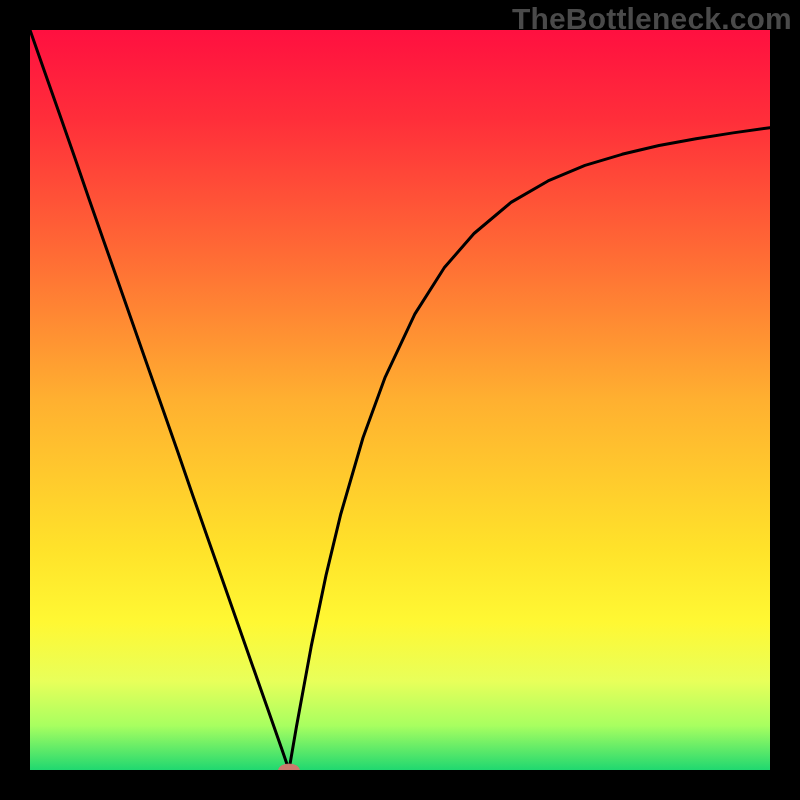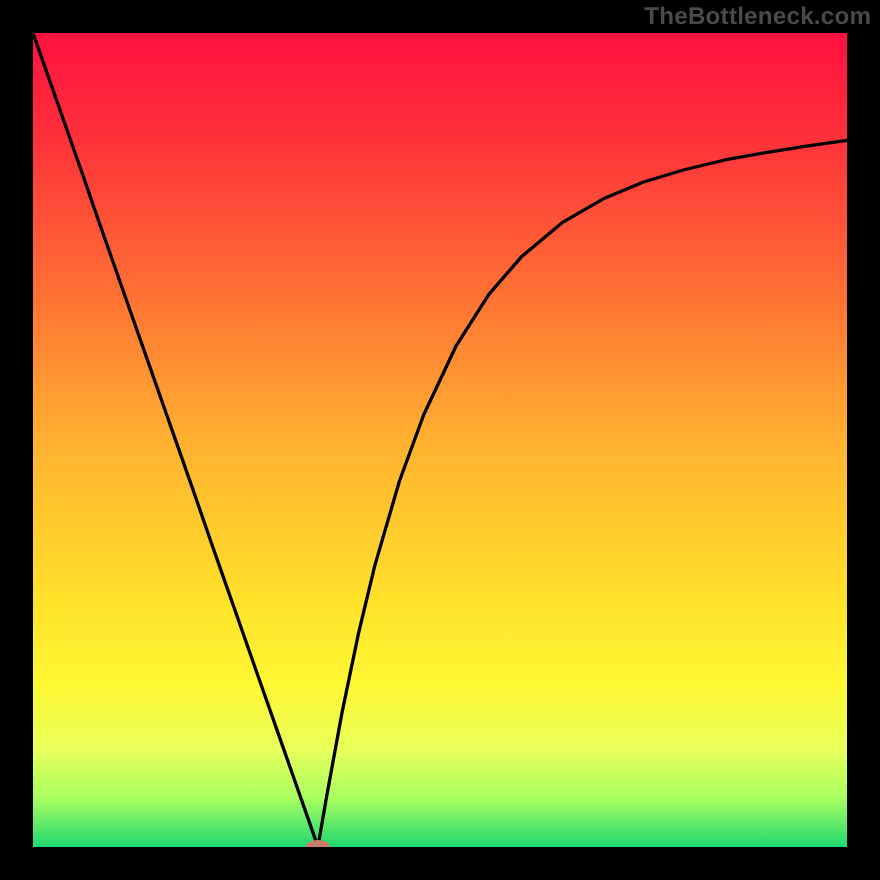--- a/index.html
+++ b/index.html
@@ -27,21 +27,21 @@
   .plot-area svg {
     display: block;
     width: 100%;
     height: 100%;
   }
   .watermark {
     position: absolute;
     top: 2px;
     right: 8px;
     color: #4a4a4a;
-    font-size: 22px;
+    font-size: 30px;
     font-weight: 600;
     letter-spacing: 0.2px;
     user-select: none;
   }
 </style>
 </head>
 <body>
 
 <div class="frame">
   <div class="watermark">TheBottleneck.com</div>

